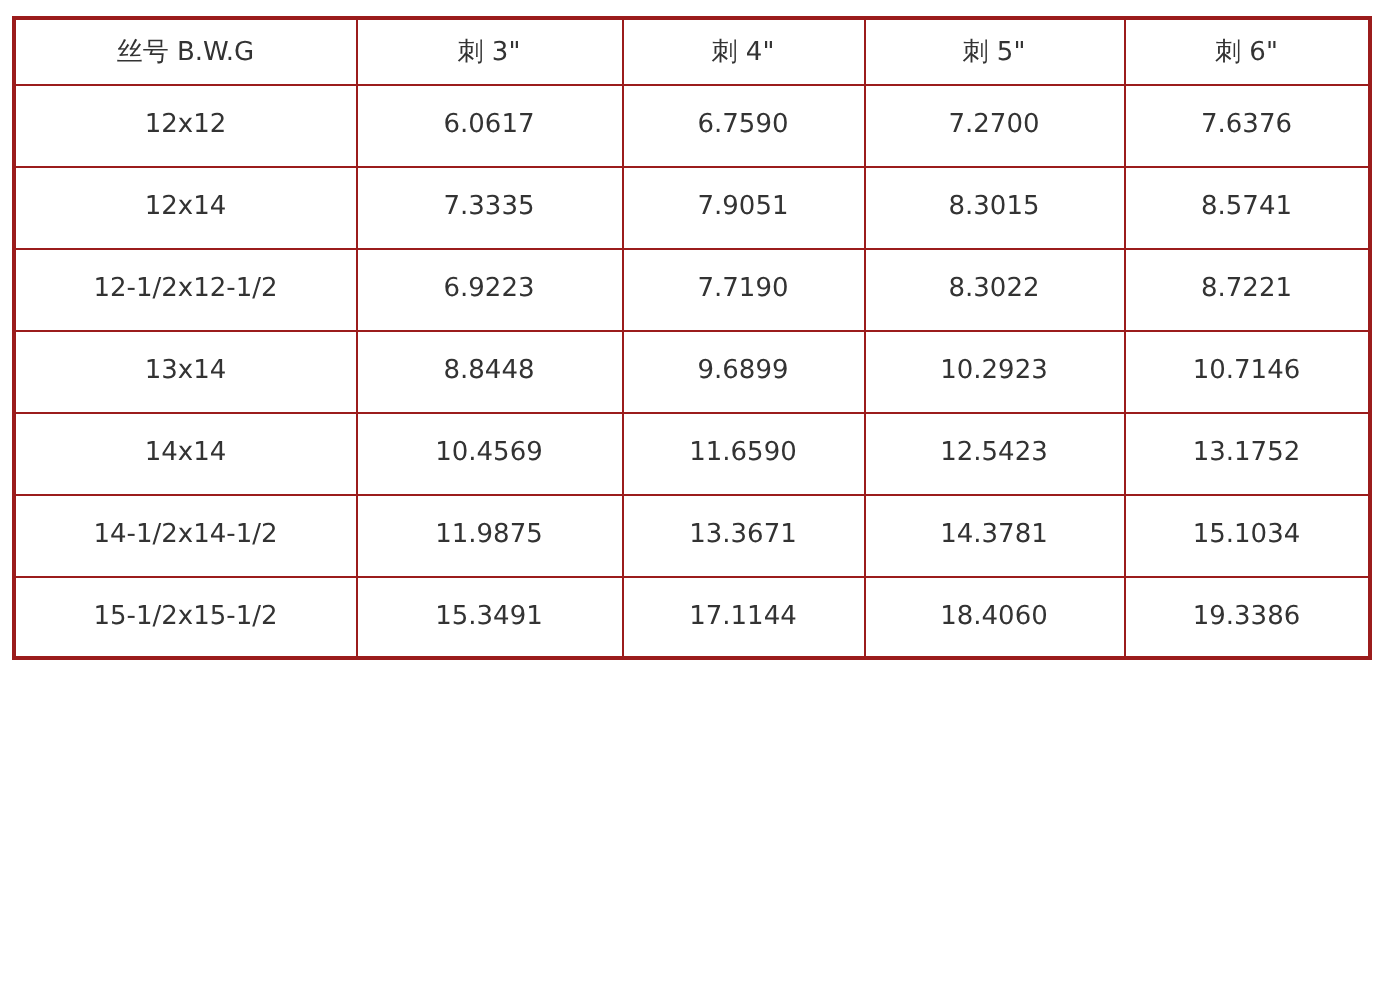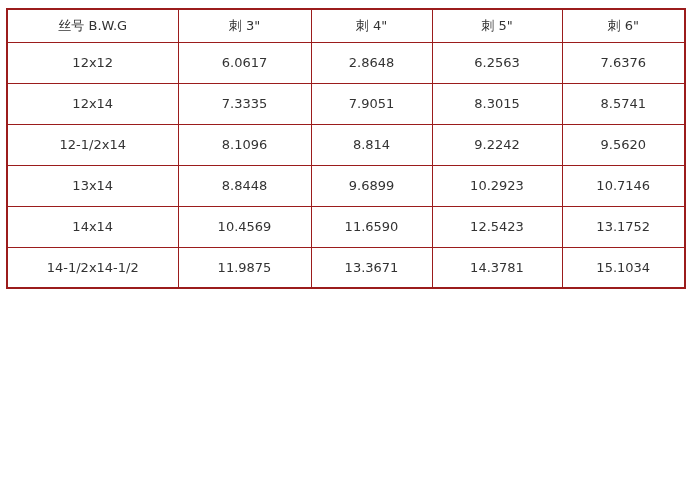--- a/index.html
+++ b/index.html
@@ -59,37 +59,37 @@
         <th>刺 3"</th>
         <th>刺 4"</th>
         <th>刺 5"</th>
         <th>刺 6"</th>
       </tr>
     </thead>
     <tbody>
         <tr>
           <td>12x12</td>
           <td>6.0617</td>
-          <td>2.8648</td>
-          <td>6.2563</td>
+          <td>6.7590</td>
+          <td>7.2700</td>
           <td>7.6376</td>
         </tr>
         <tr>
           <td>12x14</td>
           <td>7.3335</td>
           <td>7.9051</td>
           <td>8.3015</td>
           <td>8.5741</td>
         </tr>
         <tr>
-          <td>12-1/2x14</td>
-          <td>8.1096</td>
-          <td>8.814</td>
-          <td>9.2242</td>
-          <td>9.5620</td>
+          <td>12-1/2x12-1/2</td>
+          <td>6.9223</td>
+          <td>7.7190</td>
+          <td>8.3022</td>
+          <td>8.7221</td>
         </tr>
         <tr>
           <td>13x14</td>
           <td>8.8448</td>
           <td>9.6899</td>
           <td>10.2923</td>
           <td>10.7146</td>
         </tr>
         <tr>
           <td>14x14</td>
@@ -98,15 +98,22 @@
           <td>12.5423</td>
           <td>13.1752</td>
         </tr>
         <tr>
           <td>14-1/2x14-1/2</td>
           <td>11.9875</td>
           <td>13.3671</td>
           <td>14.3781</td>
           <td>15.1034</td>
         </tr>
+        <tr>
+          <td>15-1/2x15-1/2</td>
+          <td>15.3491</td>
+          <td>17.1144</td>
+          <td>18.4060</td>
+          <td>19.3386</td>
+        </tr>
       </tbody>
   </table>
 </div>
 
 </body></html>

